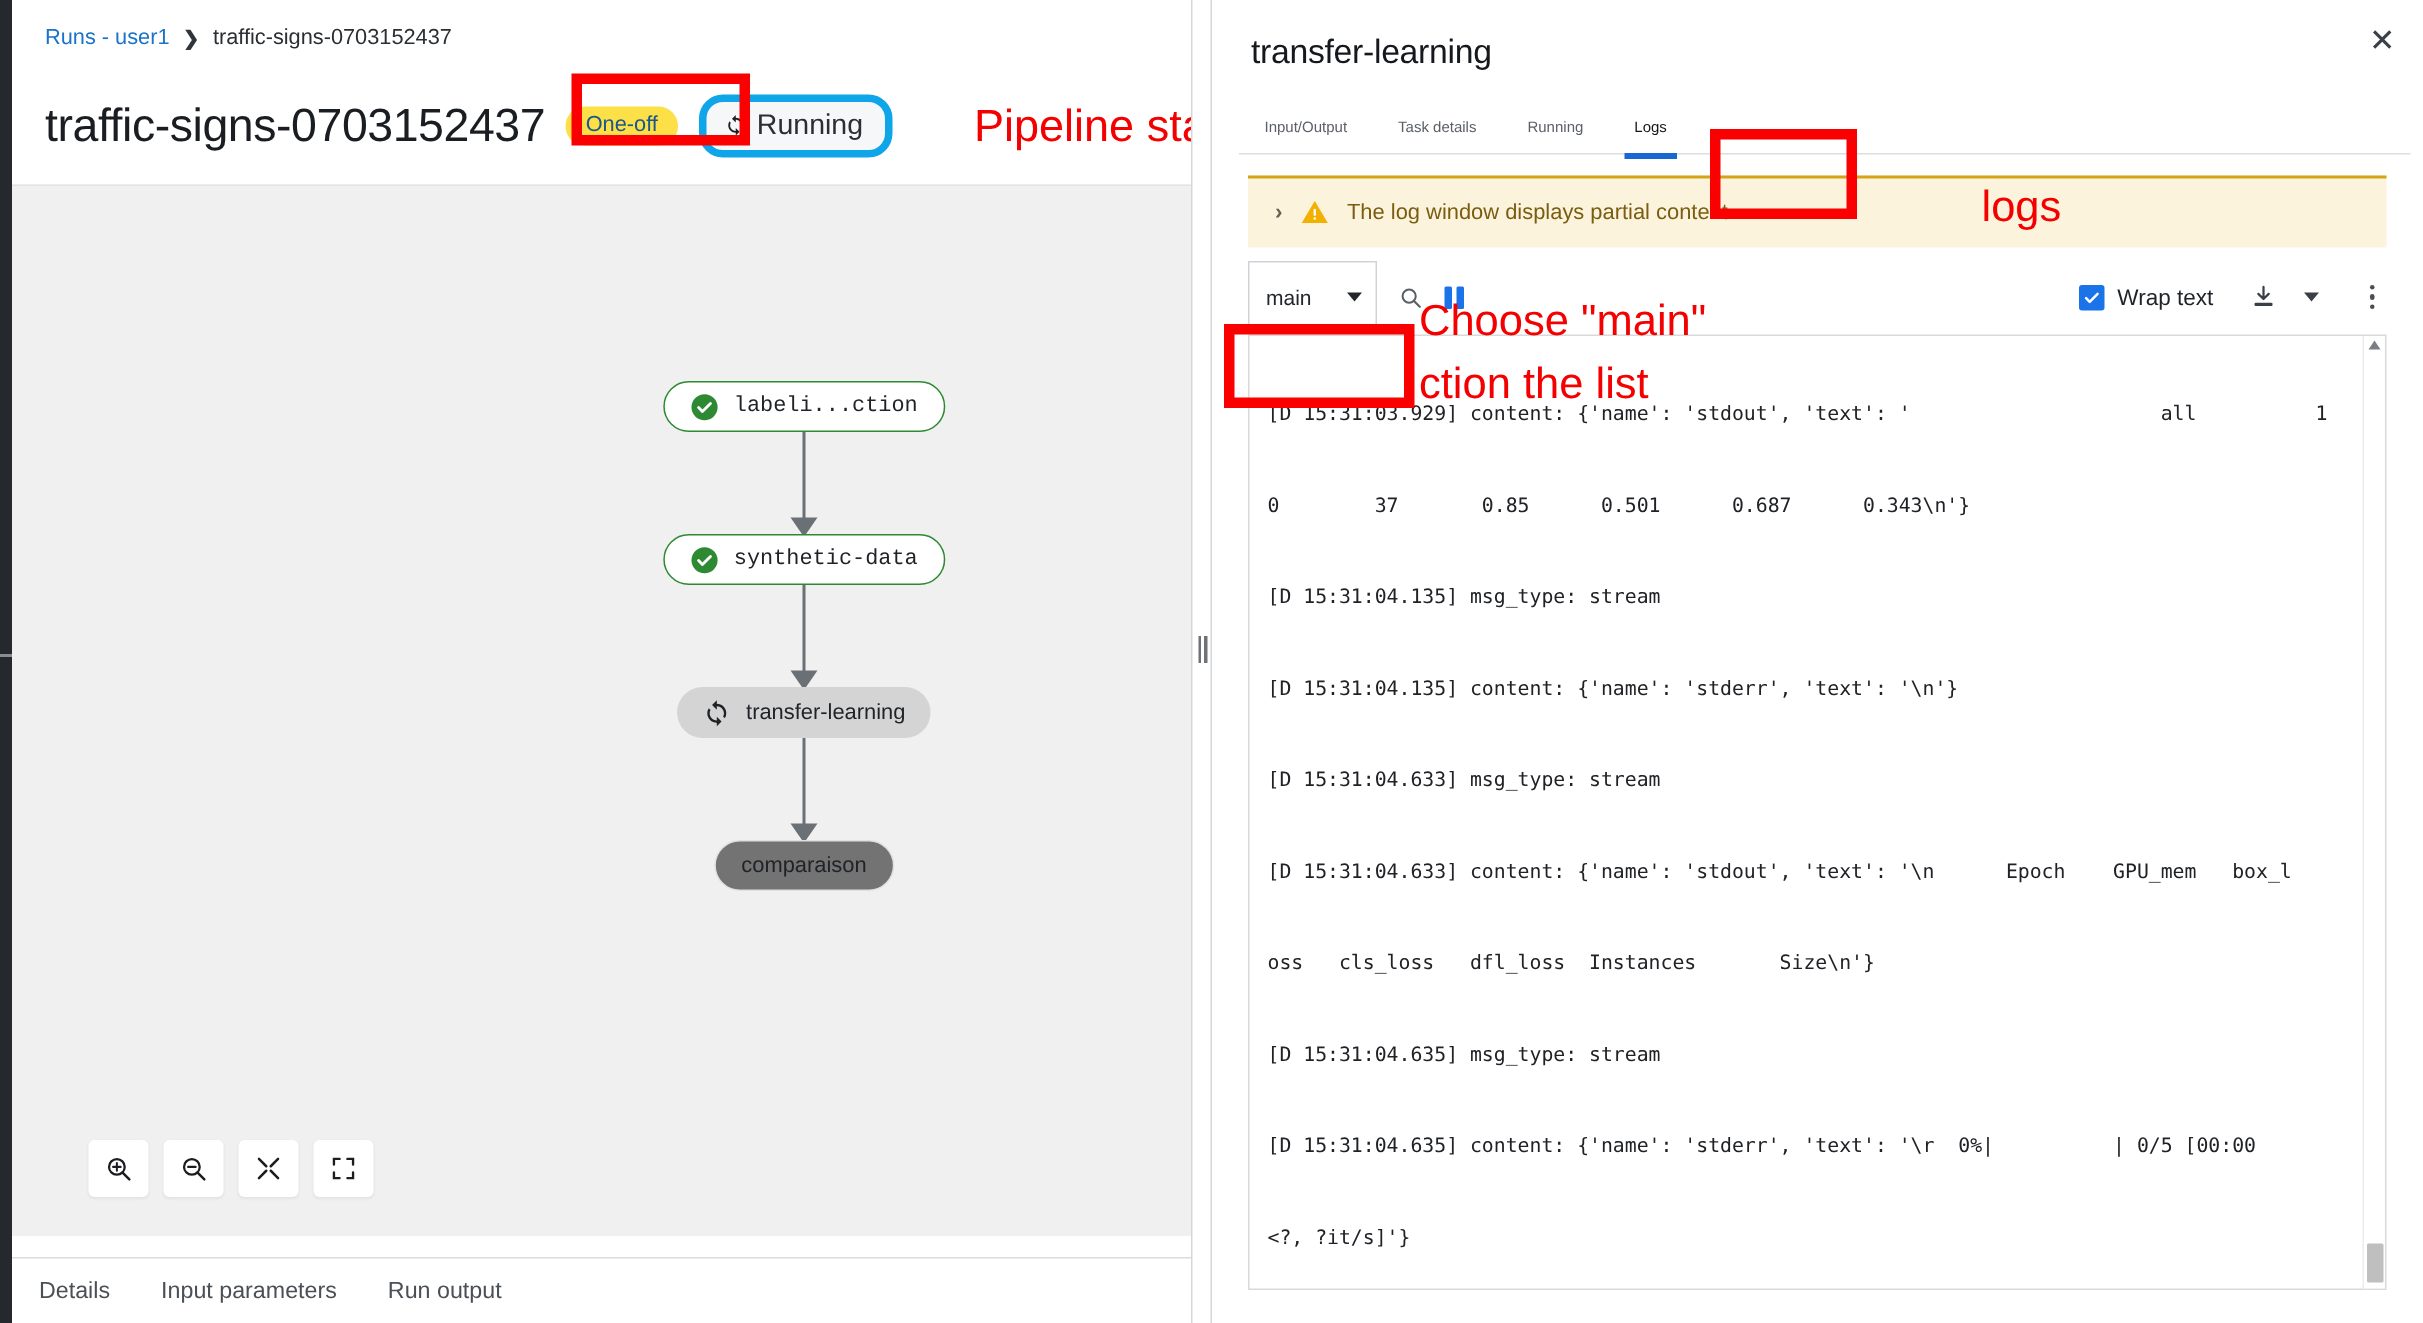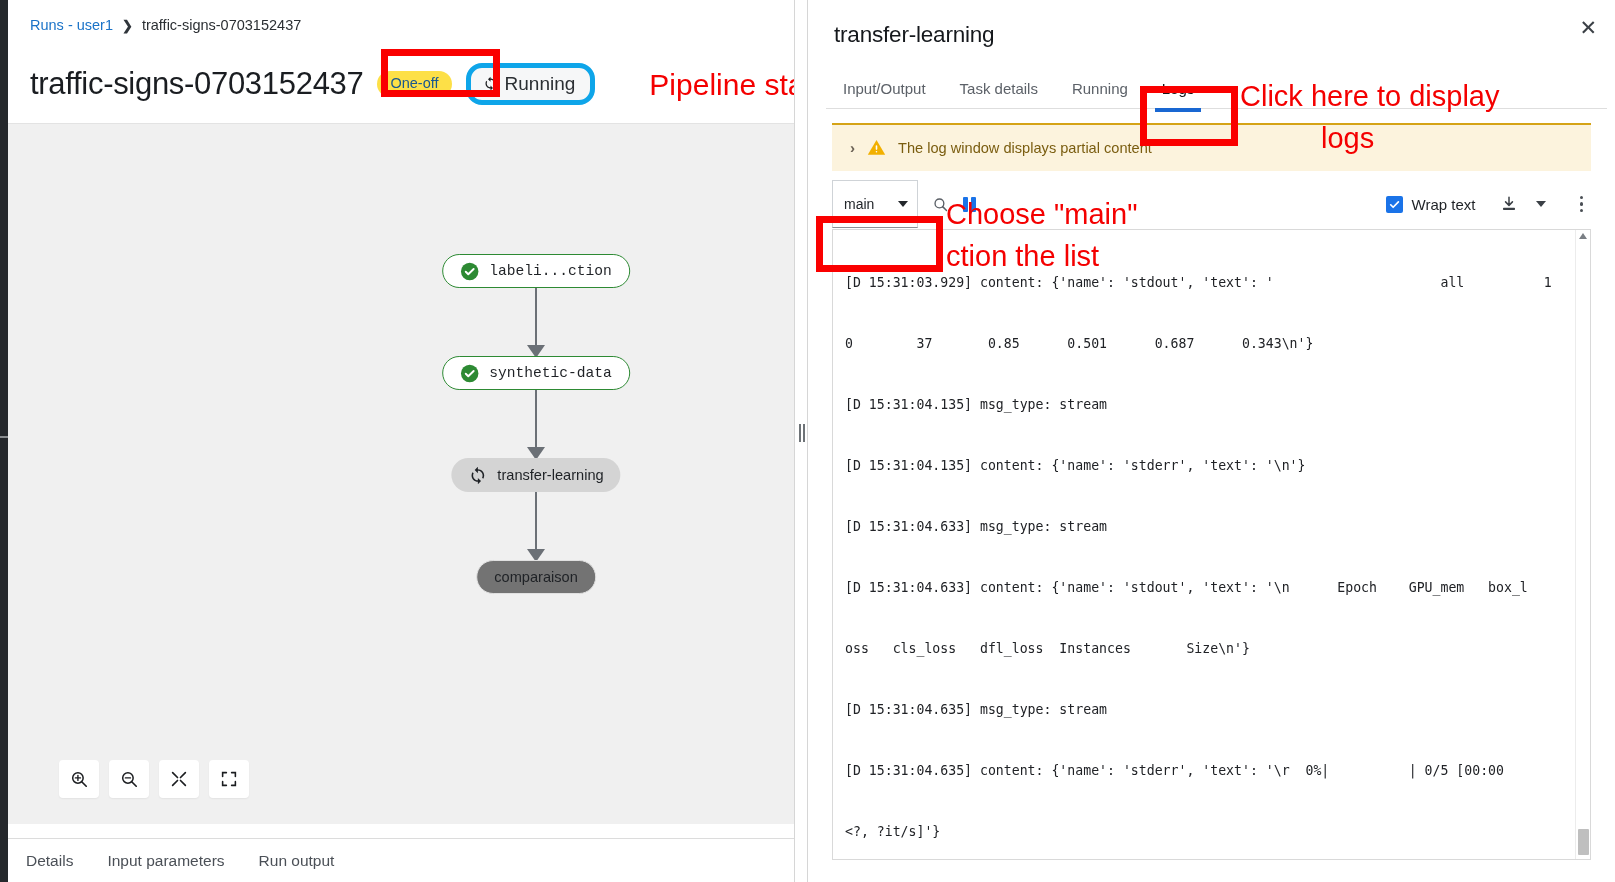--- a/index.html
+++ b/index.html
@@ -185,21 +185,21 @@
     line-height: 1; font-family: "Liberation Sans", sans-serif;
   }
 
   .tabs {
     display: flex; align-items: flex-end; gap: 0;
     margin: 24px 0 0 18px;
     position: relative;
     flex: none;
   }
   .tab {
-    font-size: 15px; color: #5c6168;
+    font-size: 10px; color: #5c6168;
     padding: 8px 17px 11px;
     cursor: pointer; white-space: nowrap;
     position: relative;
   }
   .tab.active { color: #15181c; }
   .tab.active::after {
     content: ""; position: absolute;
     left: 10px; right: 10px; bottom: -4px; height: 4px;
     background: #1967d2;
   }
@@ -506,19 +506,18 @@
         <span class="vs-up"></span>
         <span class="vs-thumb"></span>
       </div>
     </div>
   </div>
 
   <div class="redbox" style="left:381px; top:49px; width:119px; height:48px;"></div>
   <div class="redbox" style="left:1140px; top:86px; width:98px; height:60px;"></div>
   <div class="redbox" style="left:816px; top:216px; width:127px; height:56px;"></div>
 
-  <div class="anno-text" style="position:absolute; left:1240px; top:82px; font-size:29px;">Click here to display</div>
   <div class="anno-text" style="position:absolute; left:1321px; top:124px; font-size:29px;">logs</div>
 
   <div class="anno-text" style="position:absolute; left:946px; top:200px; font-size:29px;">Choose "main"</div>
   <div class="anno-text" style="position:absolute; left:946px; top:242px; font-size:29px;">ction the list</div>
 
 </div>
 
 </body></html>

